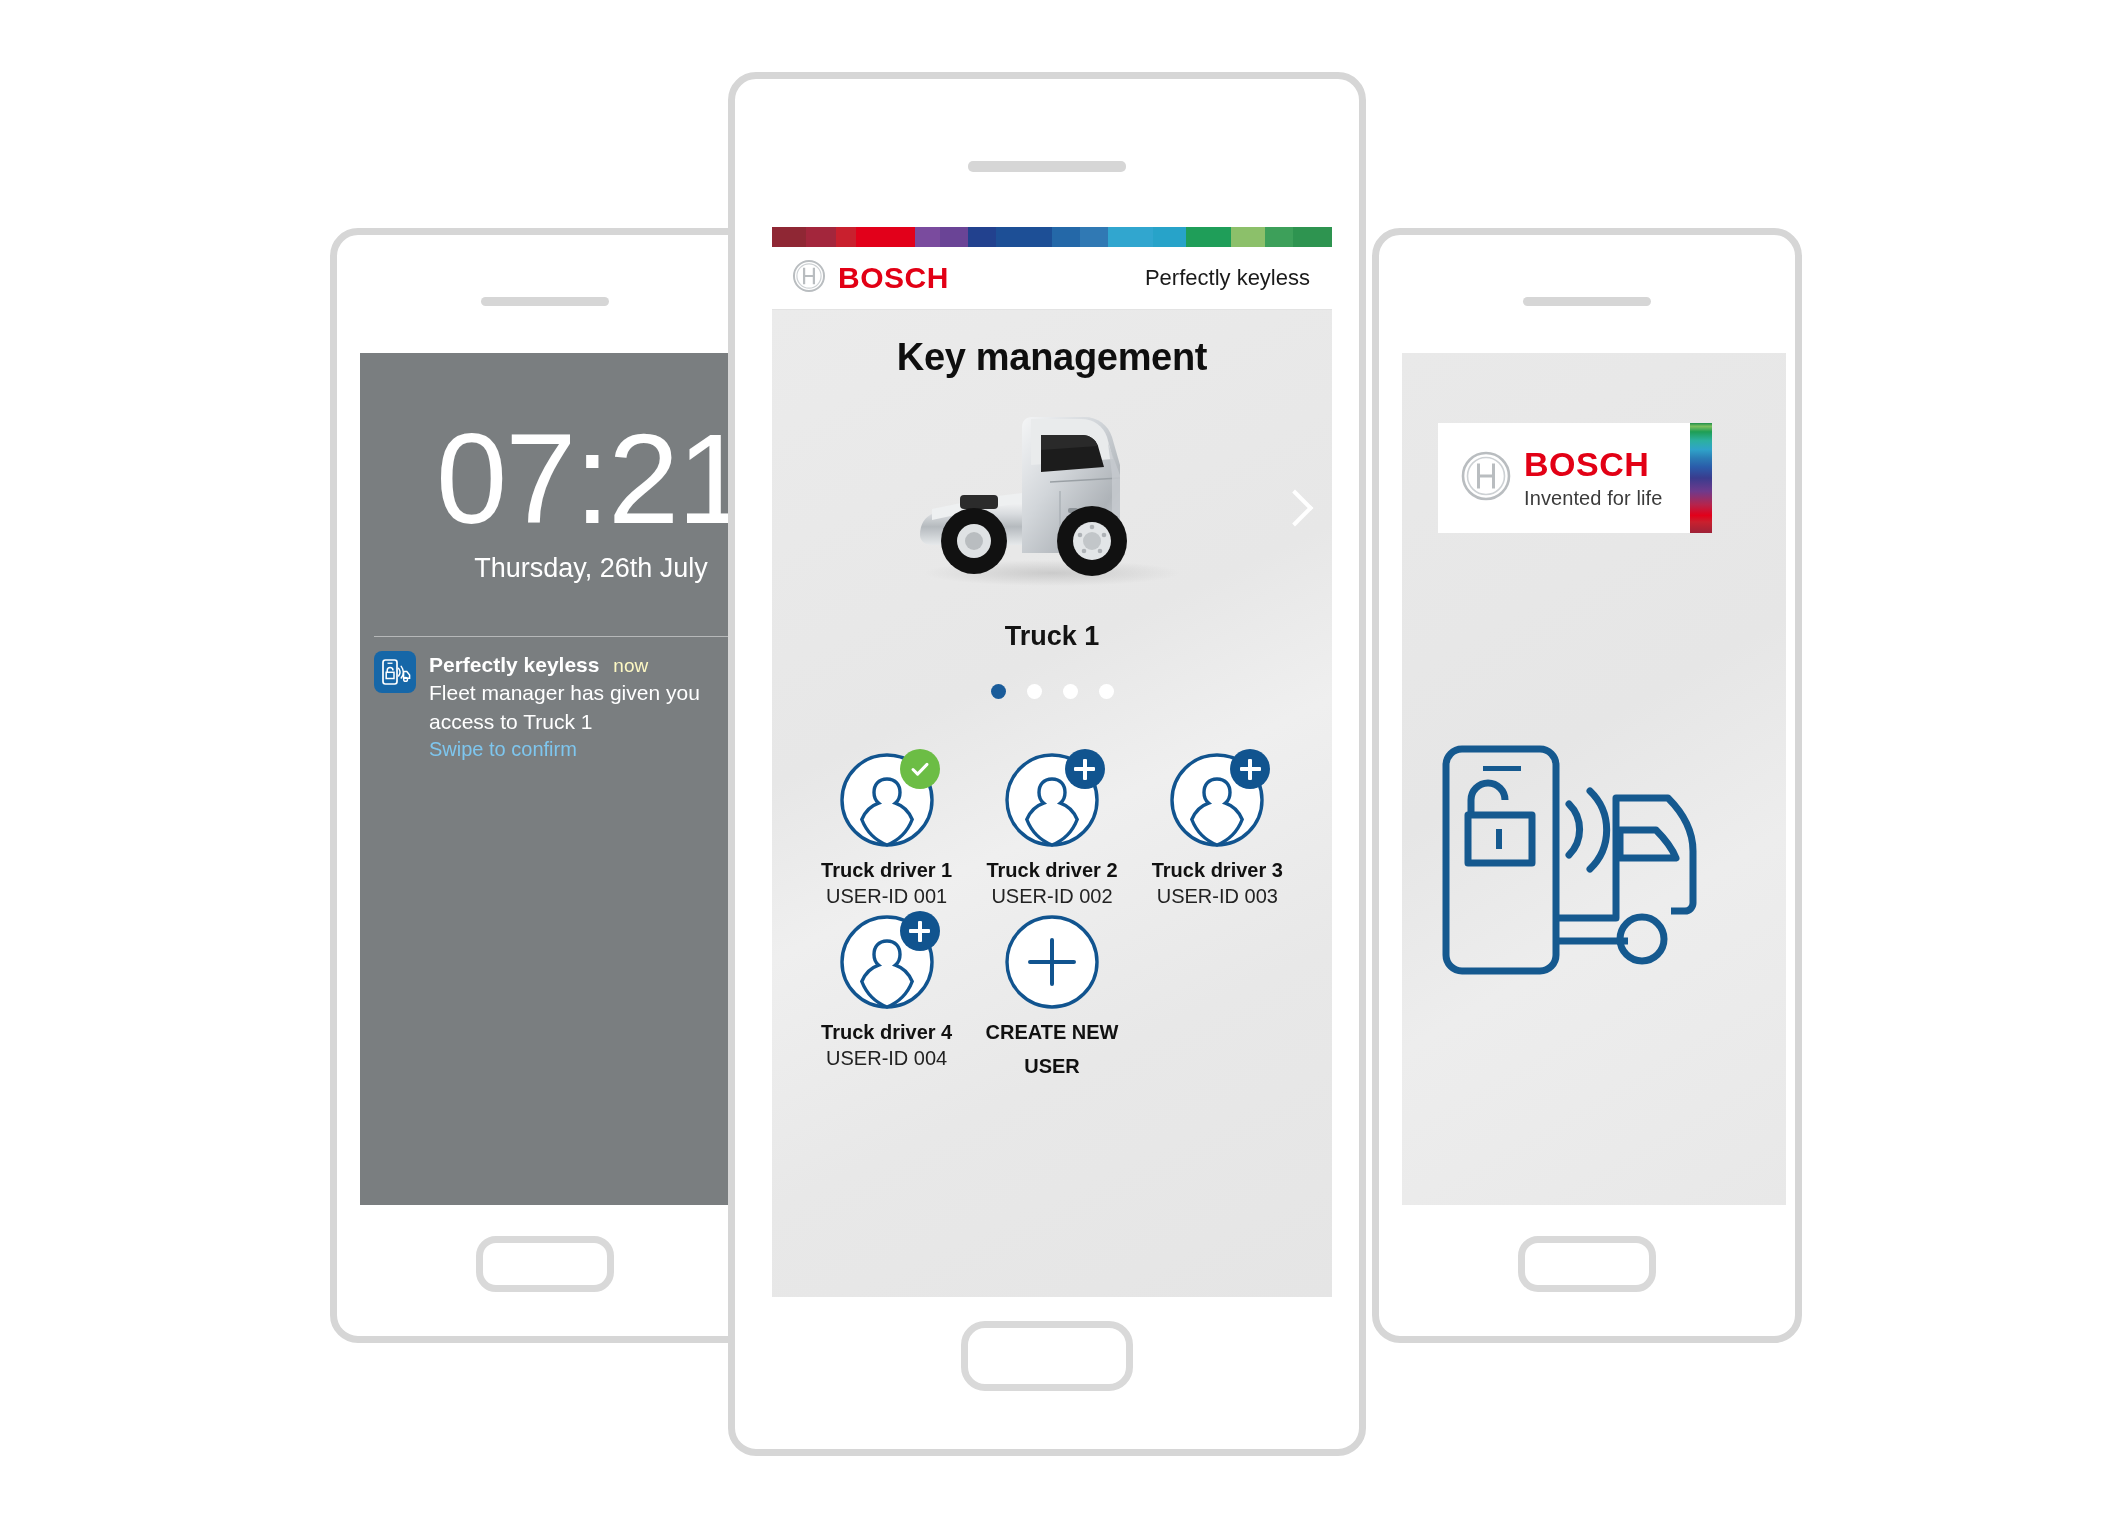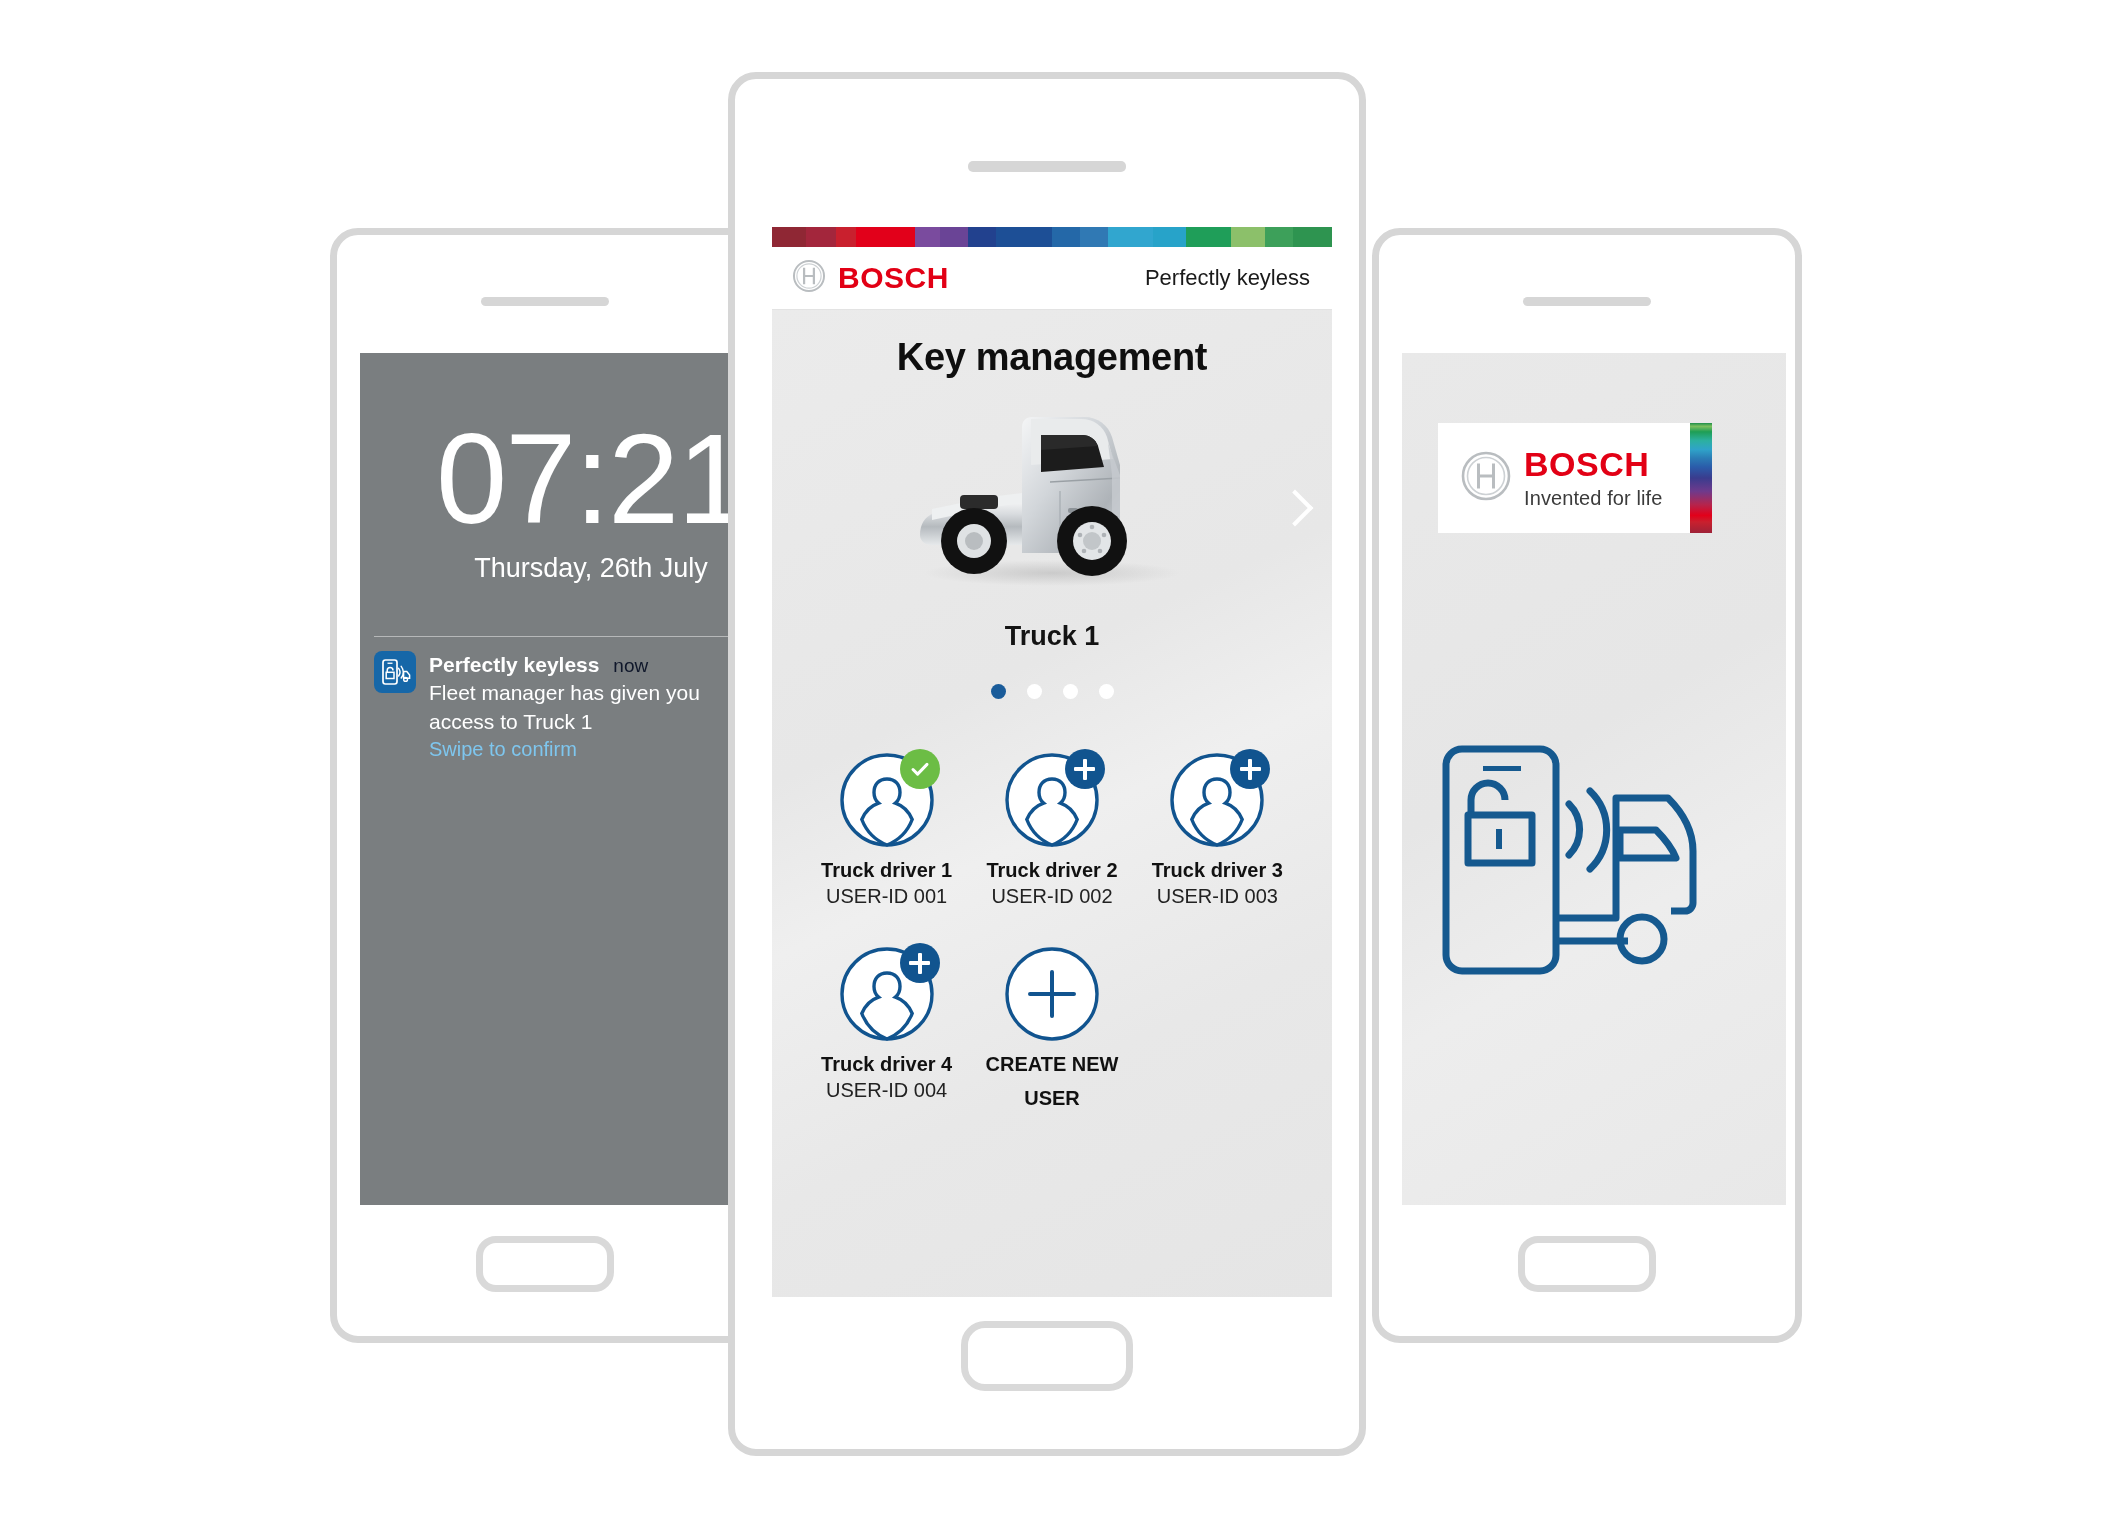--- a/index.html
+++ b/index.html
@@ -63,21 +63,21 @@
 
   .notif-wrap{margin-top:52px;}
   .notif-div{height:1px;background:rgba(255,255,255,.45);margin:0 14px;}
   .notif{display:flex;gap:13px;padding:14px 14px 0 14px;}
   .notif-icon{
     width:42px;height:42px;border-radius:8px;background:#1667a8;flex:0 0 42px;
     position:relative;
   }
   .notif-body{color:#fff;font-size:21px;line-height:1.35;}
   .notif-title{font-weight:bold;font-size:21px;}
-  .notif-now{color:#0f172a;font-weight:400;font-size:19px;margin-left:8px;}
+  .notif-now{color:#fef9c3;font-weight:400;font-size:19px;margin-left:8px;}
   .notif-swipe{color:#7ec6ee;font-size:20px;}
 
   .slide-unlock{
     position:absolute;left:0;right:0;bottom:40px;
     display:flex;align-items:center;gap:28px;padding-left:48px;
     color:#cfd2d3;font-size:36px;font-weight:300;white-space:nowrap;
   }
   .chev-sm{
     width:16px;height:16px;border-right:3px solid #cfd2d3;border-top:3px solid #cfd2d3;
     transform:rotate(45deg);
@@ -156,21 +156,21 @@
     width:22px;height:22px;border-right:4px solid #ffffff;border-top:4px solid #ffffff;
     transform:rotate(45deg);
   }
   .truck-name{text-align:center;font-size:27px;font-weight:bold;color:#141414;margin-top:6px;}
   .dots-row{display:flex;justify-content:center;gap:21px;margin-top:32px;}
   .dots-row i{width:15px;height:15px;border-radius:50%;background:#ffffff;display:block;}
   .dots-row i.active{background:#1a5c9a;}
 
   .users-grid{
     margin-top:52px;padding:0 32px;
-    display:grid;grid-template-columns:repeat(3,1fr);row-gap:36px;
+    display:grid;grid-template-columns:repeat(3,1fr);row-gap:4px;
   }
   .user-cell{display:flex;flex-direction:column;align-items:center;}
   .avatar-wrap{position:relative;width:98px;height:98px;}
   .badge{
     position:absolute;right:-4px;top:-2px;width:40px;height:40px;border-radius:50%;
     display:flex;align-items:center;justify-content:center;color:#fff;
   }
   .badge.add{background:#11548f;}
   .badge.ok{background:#6cbd45;}
   .badge .plus-h{position:absolute;width:21px;height:4px;background:#fff;border-radius:1px;}

